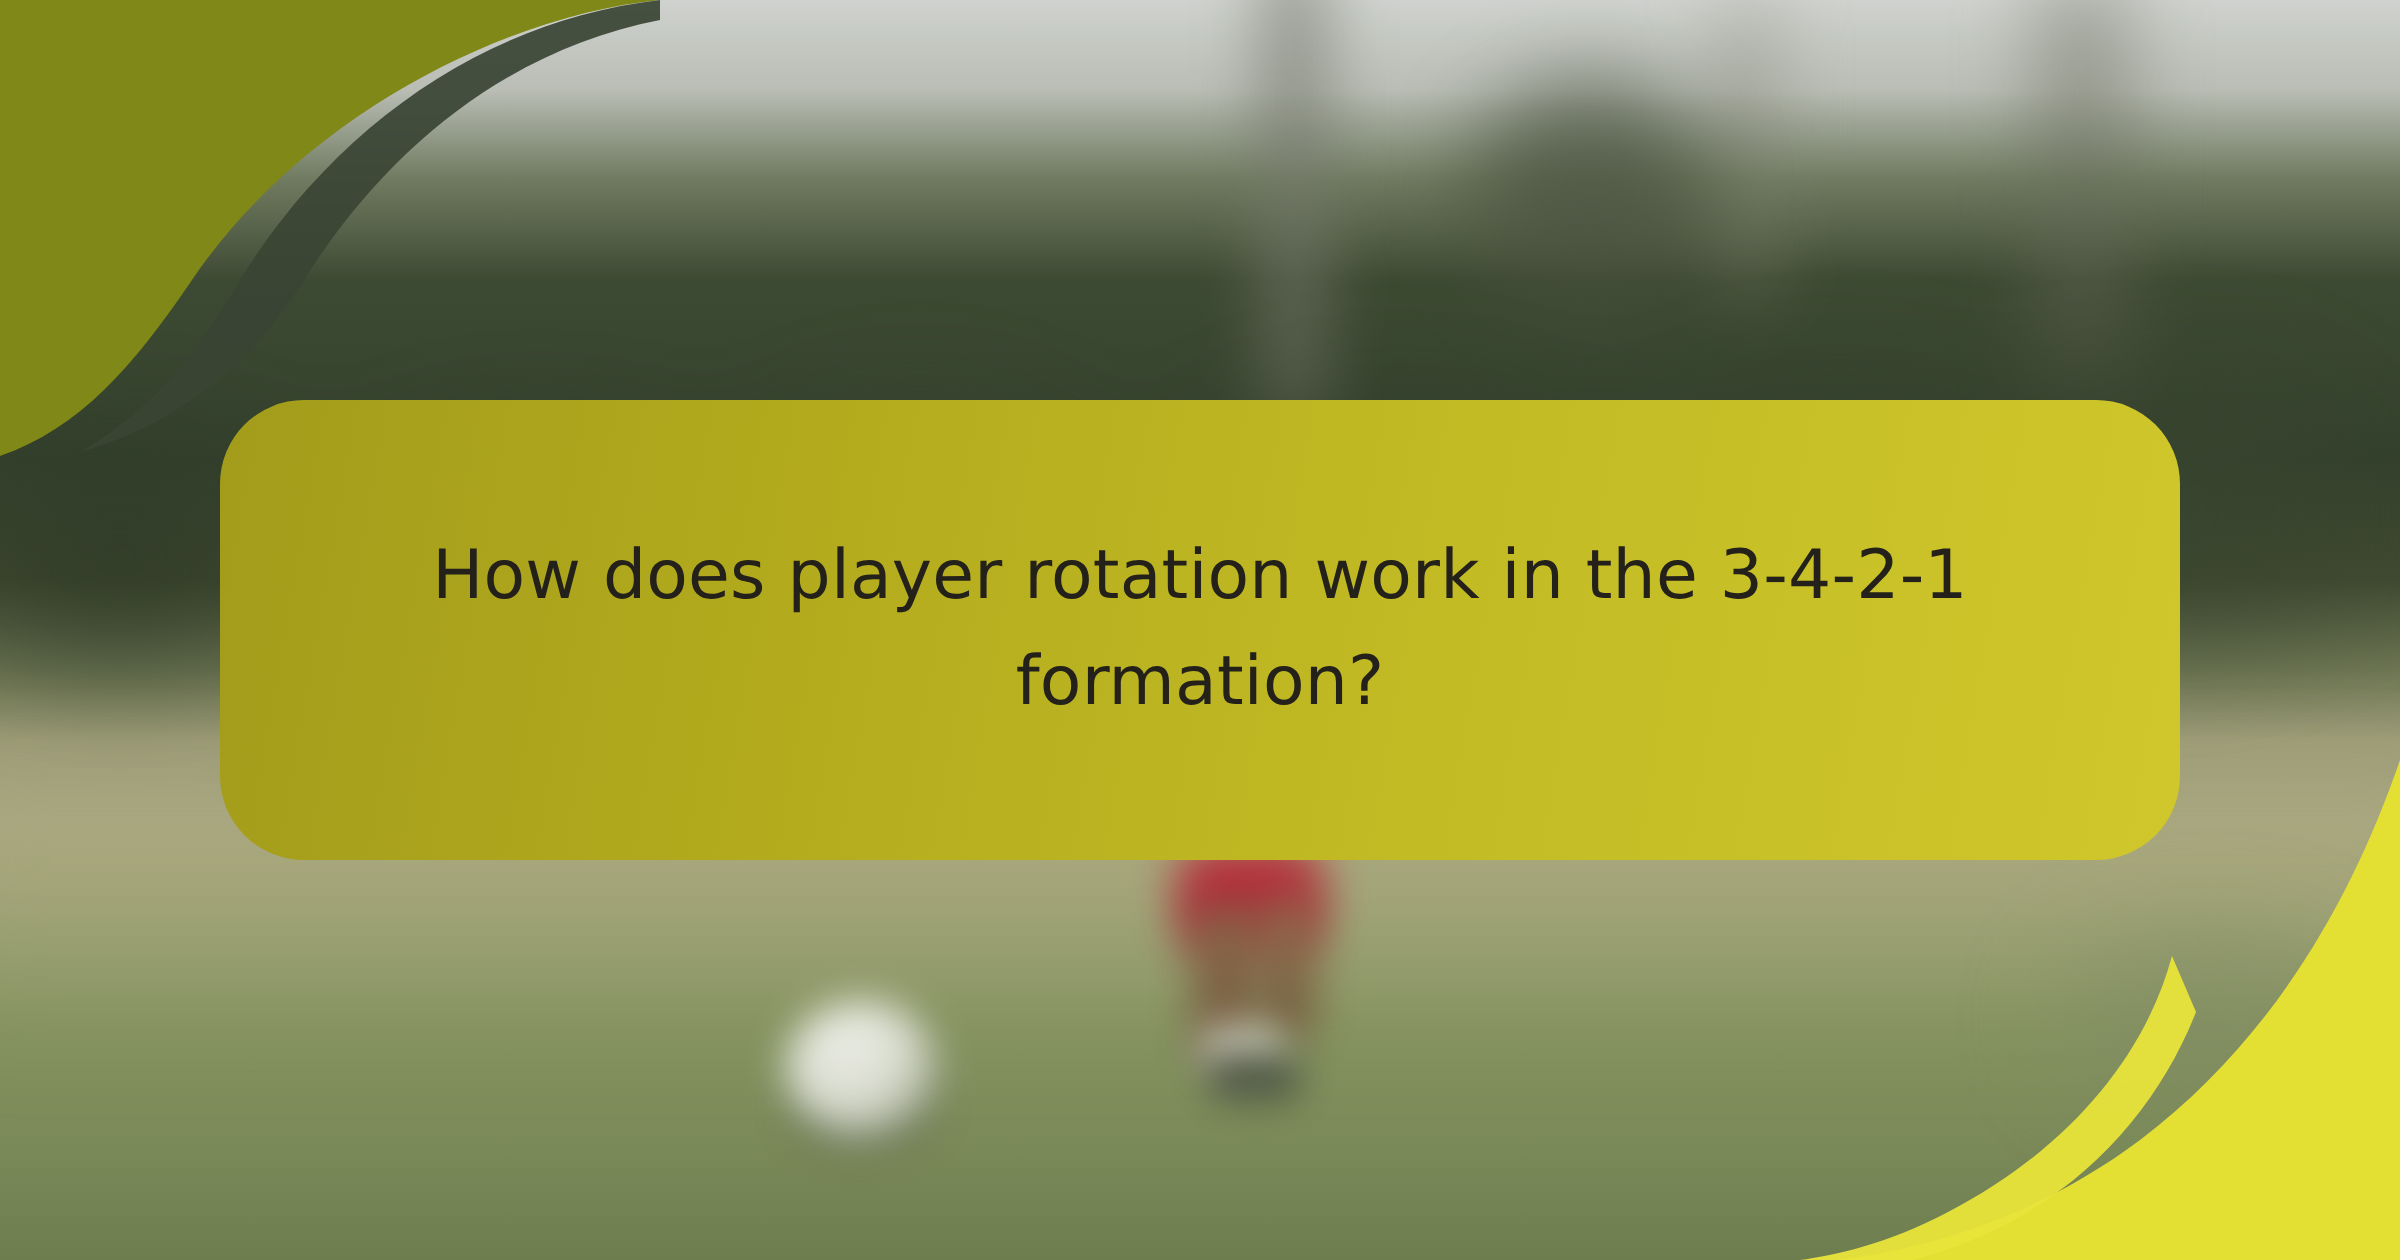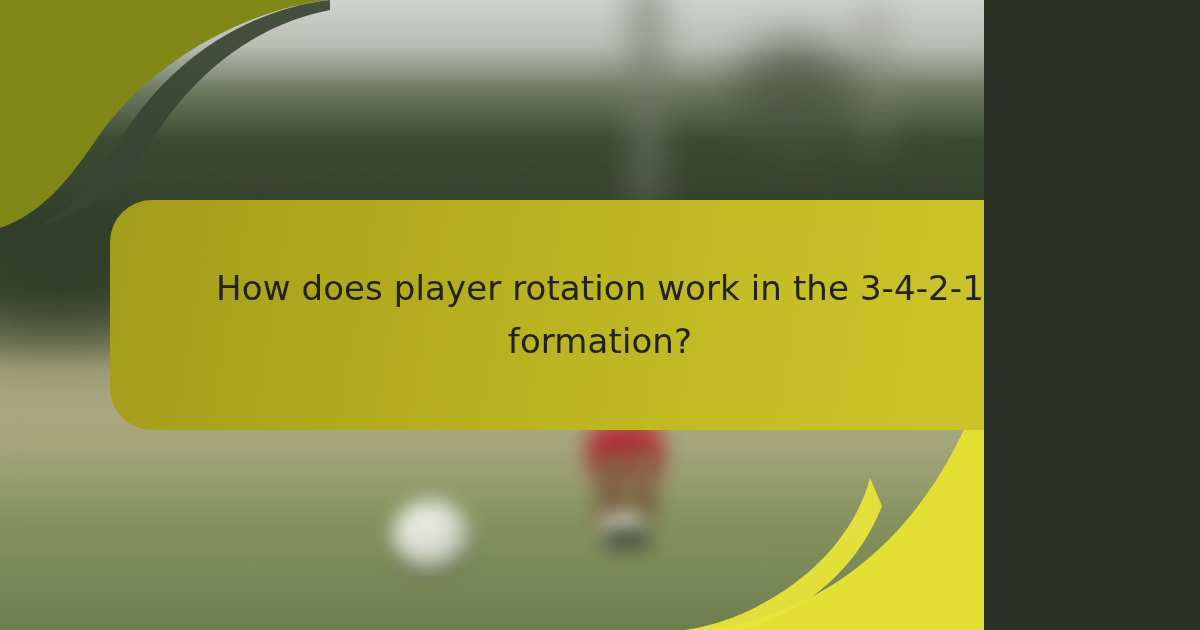--- a/index.html
+++ b/index.html
@@ -2,21 +2,21 @@
 <html><head>
 <meta charset="utf-8">
 <style>
   html, body {
     margin: 0;
     padding: 0;
     background: #2b3026;
   }
   #card-root {
     position: relative;
-    width: 984px;
+    width: 1200px;
     height: 630px;
     overflow: hidden;
     font-family: "DejaVu Sans", "Liberation Sans", sans-serif;
     background: #f9a8d4;
   }
 
   
   .bg-layer {
     position: absolute;
     inset: 0;

